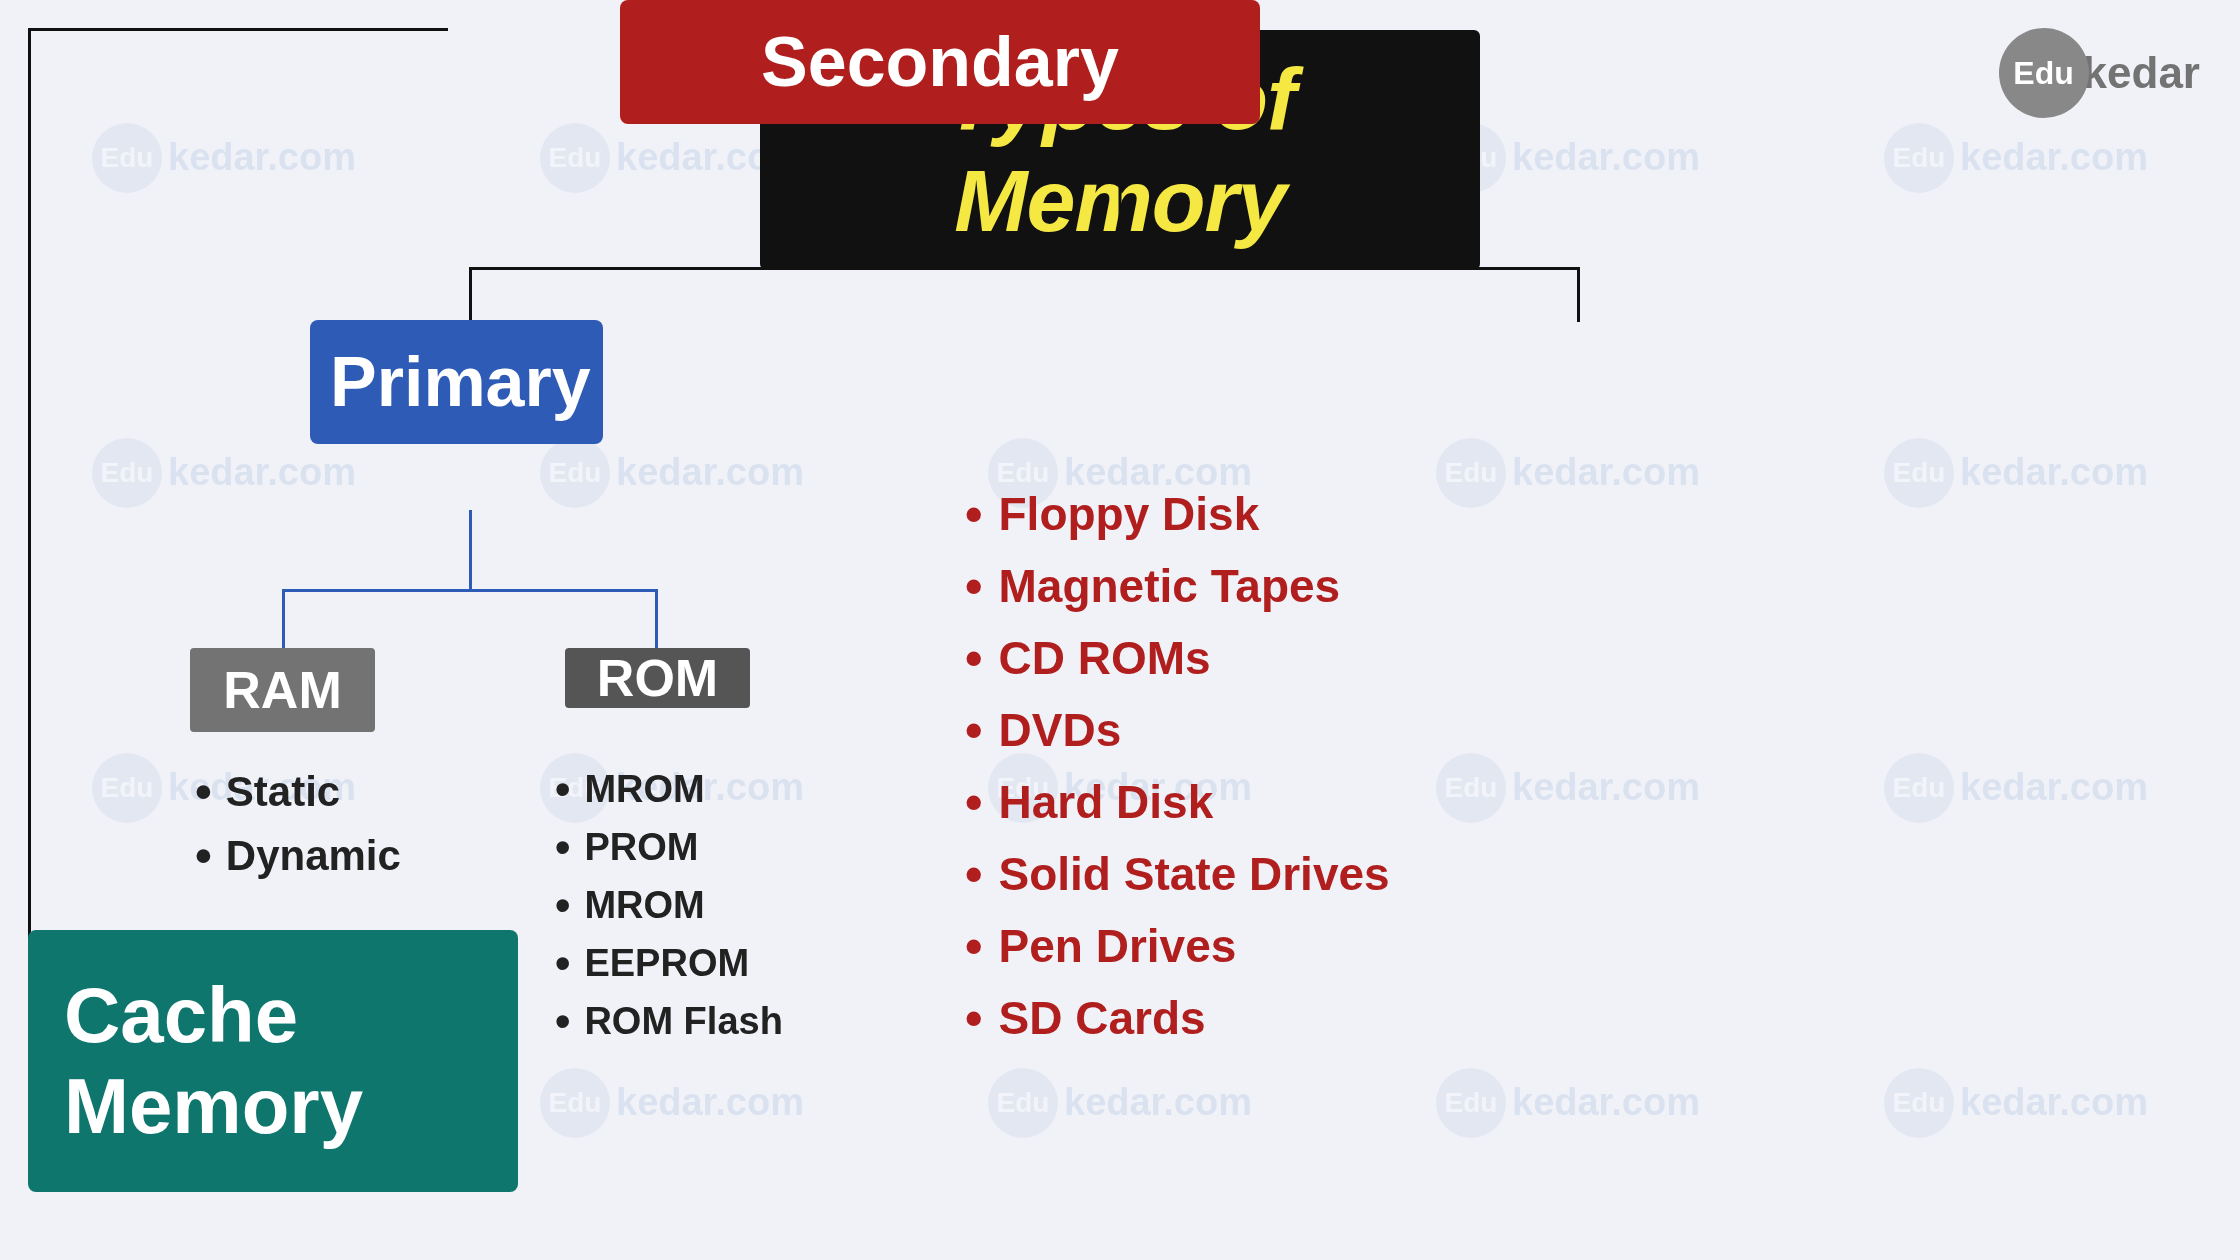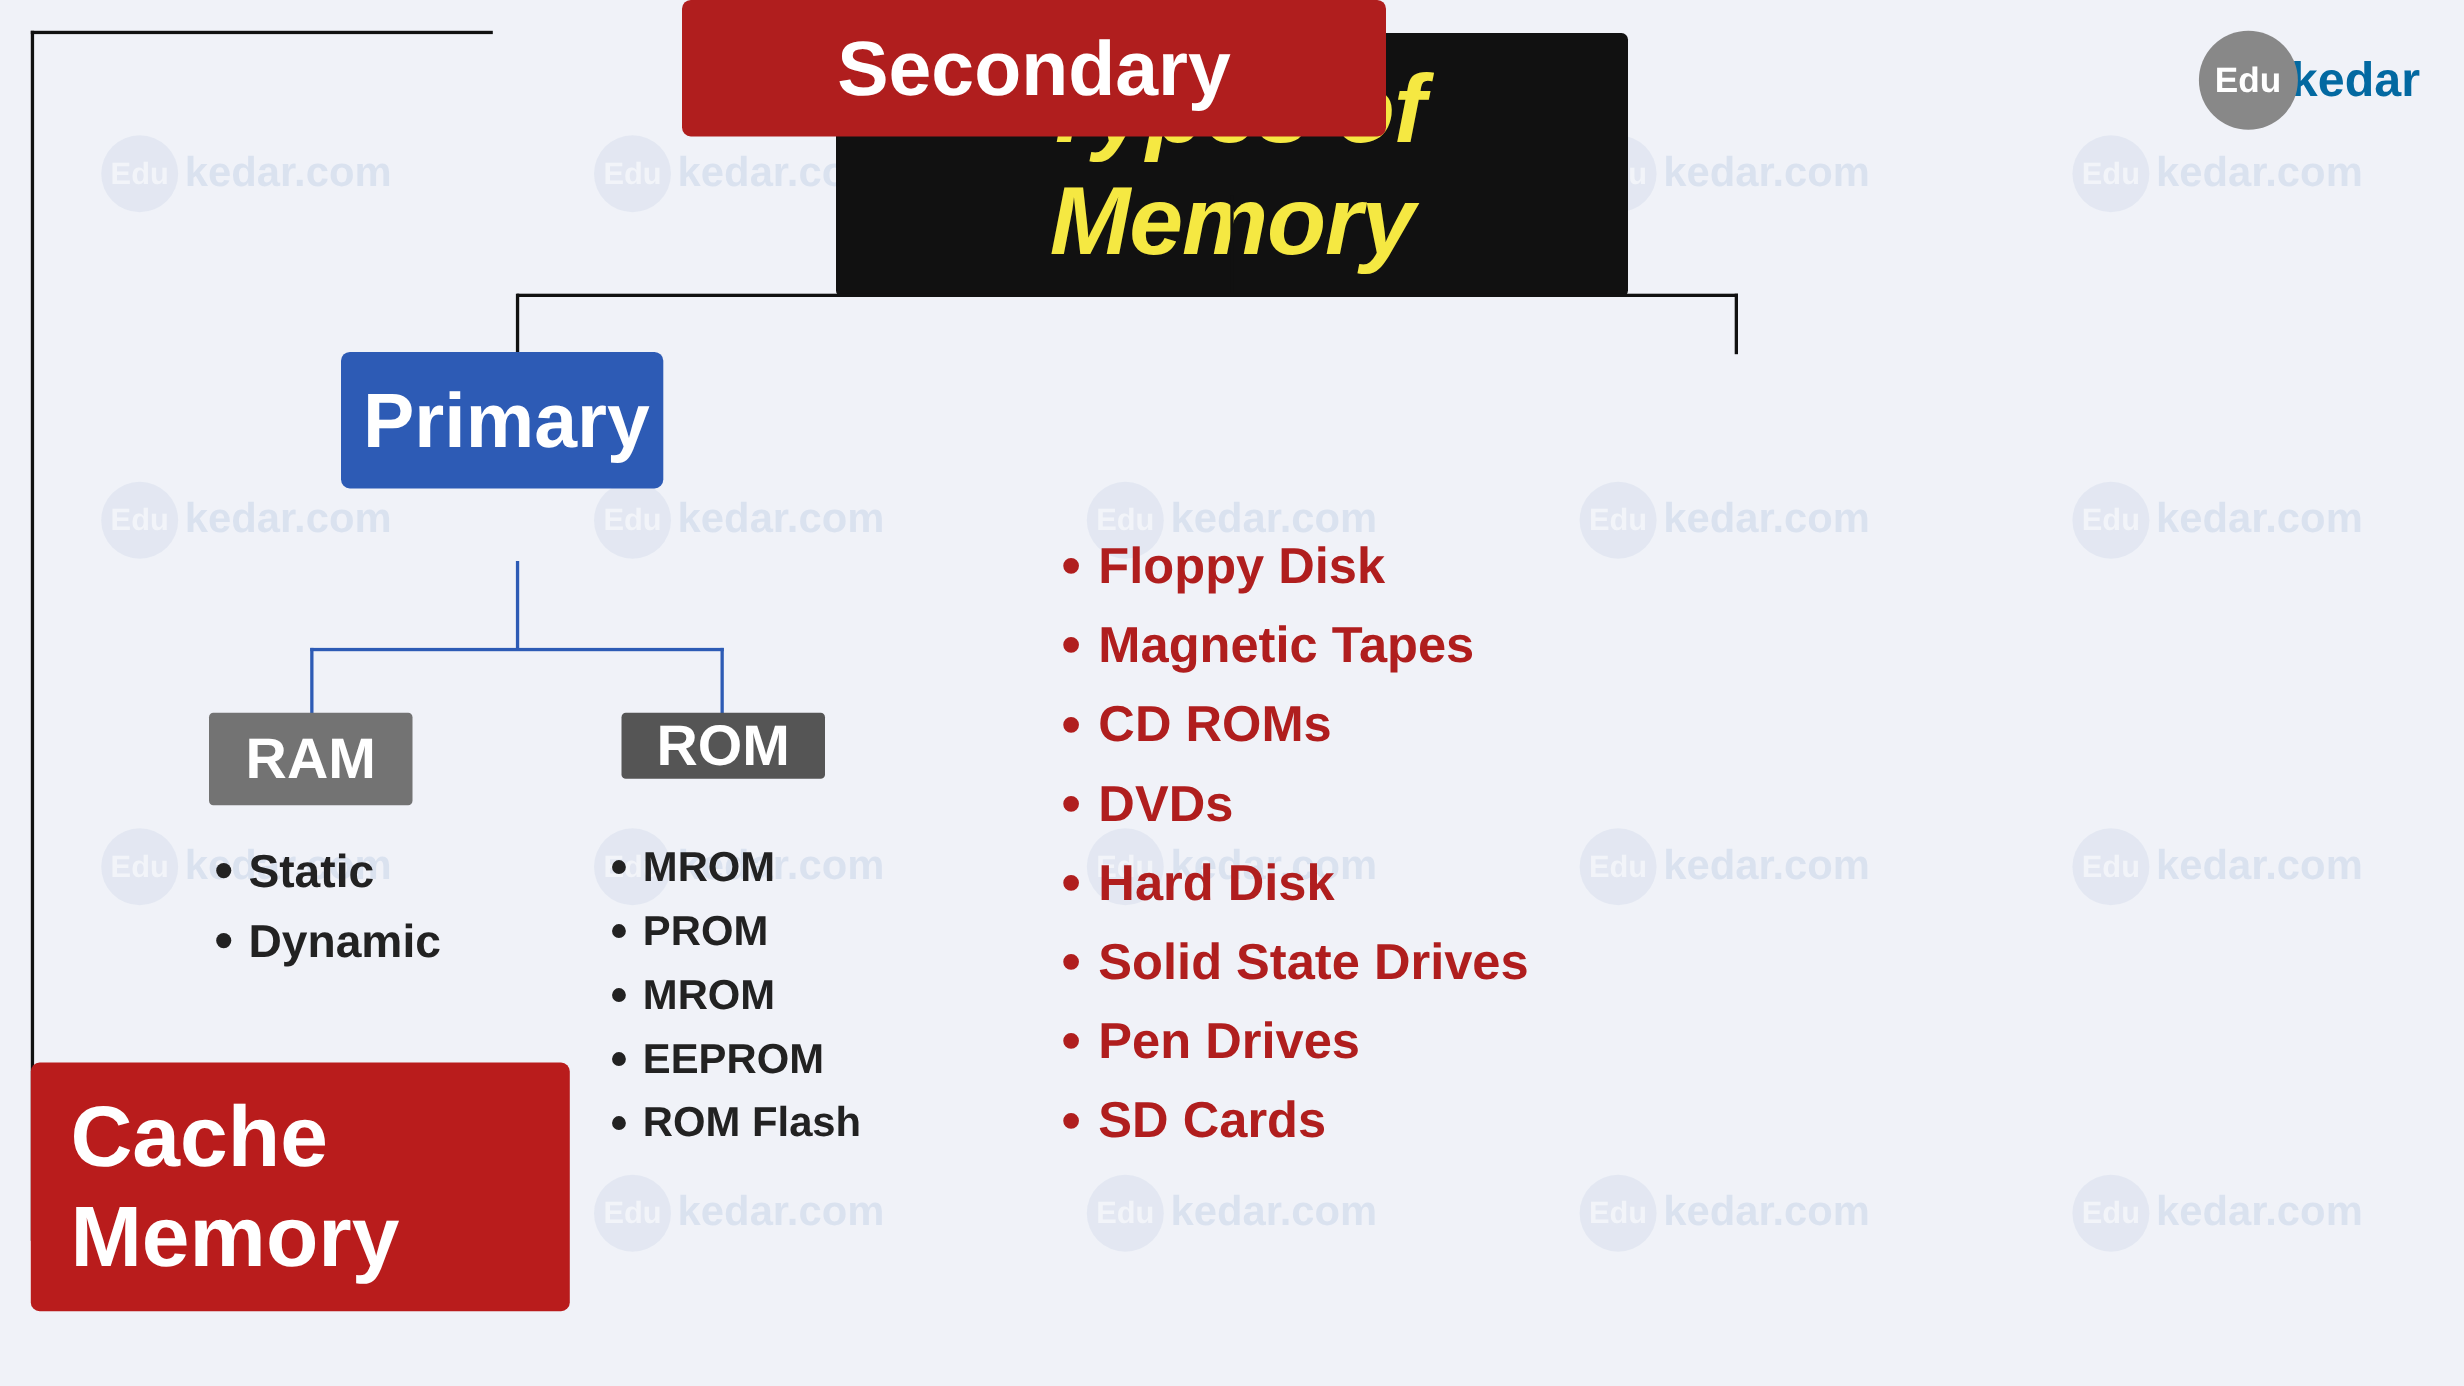--- a/index.html
+++ b/index.html
@@ -77,21 +77,21 @@
       justify-content: center;
       color: white;
       font-size: 32px;
       font-weight: bold;
       z-index: 2;
     }
 
     .logo-text {
       font-size: 44px;
       font-weight: bold;
-      color: #0369a1;
+      color: #737373;
       margin-left: -6px;
       text-align: center;
     }
 
     
     .title-box {
       position: absolute;
       top: 30px;
       left: 50%;
       transform: translateX(-50%);
@@ -334,23 +334,23 @@
       font-size: 50px;
       line-height: 1;
     }
 
     
     .cache-box {
       position: absolute;
       bottom: 68px;
       left: 28px;
       width: 490px;
-      background: #b91c1c;
+      background: #0f766e;
       border-radius: 8px;
-      padding: 22px 36px;
+      padding: 40px 36px;
     }
 
     .cache-text {
       font-size: 78px;
       font-weight: 900;
       color: white;
       font-family: 'Arial Black', Arial, sans-serif;
     }
 
     

